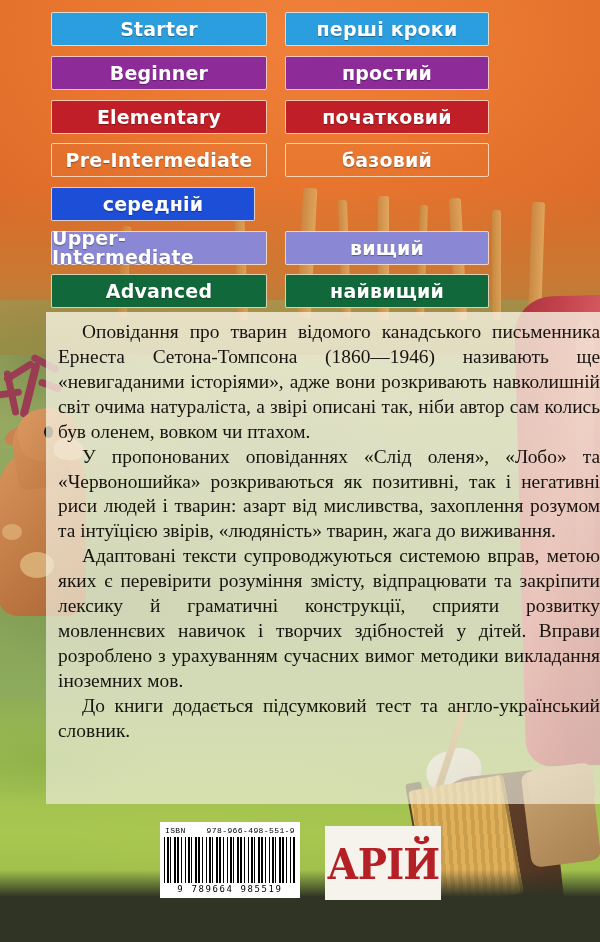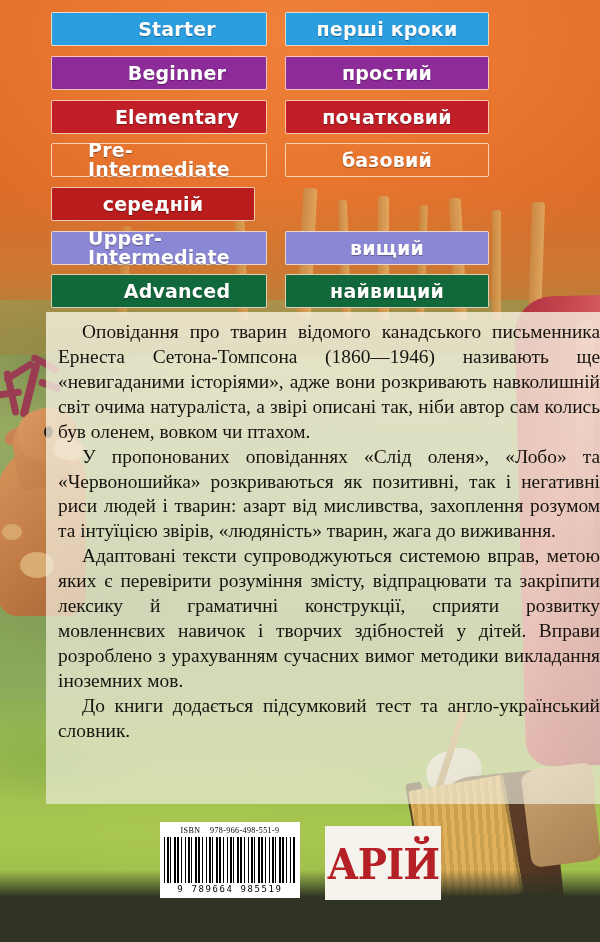--- a/index.html
+++ b/index.html
@@ -184,21 +184,21 @@
     border:1px solid rgba(255,228,200,.85);
     border-radius:2px;
     display:flex;align-items:center;justify-content:center;
     color:#ffffff;
     font-family:"DejaVu Sans", sans-serif;
     font-weight:bold;
     letter-spacing:.2px;
     line-height:1;
     text-shadow:0 1px 1px rgba(0,0,0,.35);
   }
-  .lvl-en{width:216px;font-size:19px;padding-left:36px;}
+  .lvl-en{width:216px;font-size:19px;}
   .lvl-uk{width:204px;font-size:19px;}
 
   
   .desc{
     position:absolute;left:46px;top:312px;width:568px;height:492px;
     background:linear-gradient(180deg, rgba(247,243,226,.80) 0%, rgba(243,240,224,.74) 40%, rgba(240,239,223,.66) 100%);
   }
   .desc-inner{
     padding:8px 14px 0 12px;
     font-family:"Liberation Serif", serif;
@@ -212,21 +212,21 @@
   .desc-inner p{margin:0 0 0 0;text-indent:24px;}
 
   
   .barcode-box{
     position:absolute;left:160px;top:822px;width:140px;height:76px;
     background:#ffffff;
     padding:3px 4px 2px 4px;
     box-sizing:border-box;
   }
   .isbn-line{
-    font-family:Liberation Serif, serif;
+    font-family:Liberation Mono, monospace;
     font-size:8px;color:#000;text-align:center;letter-spacing:.4px;
     margin:1px 0 2px 0;white-space:nowrap;
   }
   .bars{
     height:46px;width:132px;margin:0 auto;
     background:
       repeating-linear-gradient(90deg,
         #000 0 1px, #fff 1px 3px, #000 3px 5px, #fff 5px 6px,
         #000 6px 7px, #fff 7px 10px, #000 10px 12px, #fff 12px 13px,
         #000 13px 15px, #fff 15px 17px, #000 17px 18px, #fff 18px 21px);
@@ -319,21 +319,21 @@
       </div>
       <div class="lvl-row" style="top: 100px;">
         <div class="lvl-en" style="background: rgb(192, 31, 39);">Elementary</div>
         <div class="lvl-uk" style="background: rgb(192, 31, 39);">початковий</div>
       </div>
       <div class="lvl-row" style="top: 143px;">
         <div class="lvl-en" style="background: transparent;">Pre-Intermediate</div>
         <div class="lvl-uk" style="background: transparent;">базовий</div>
       </div>
       <div class="lvl-row" style="top: 187px;">
-        <div class="lvl-uk" style="background: #b91c1c;">середній</div>
+        <div class="lvl-uk" style="background: #1d4ed8;">середній</div>
       </div>
       <div class="lvl-row" style="top: 231px;">
         <div class="lvl-en" style="background: rgb(138, 135, 212);">Upper-Intermediate</div>
         <div class="lvl-uk" style="background: rgb(138, 135, 212);">вищий</div>
       </div>
       <div class="lvl-row" style="top: 274px;">
         <div class="lvl-en" style="background: rgb(17, 104, 58);">Advanced</div>
         <div class="lvl-uk" style="background: rgb(17, 104, 58); text-align: right;">найвищий</div>
       </div>
     </div>

